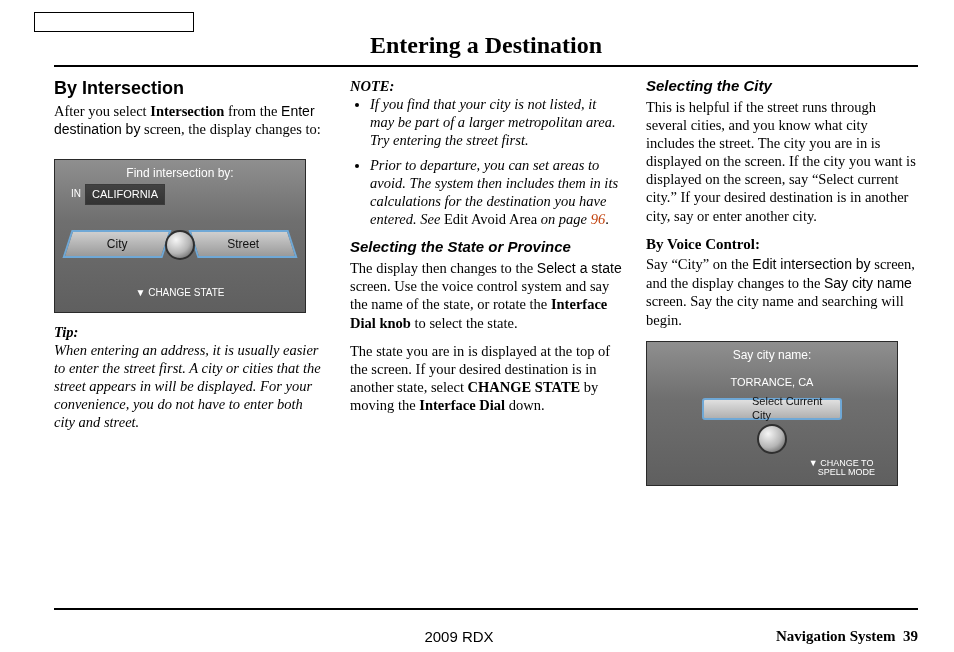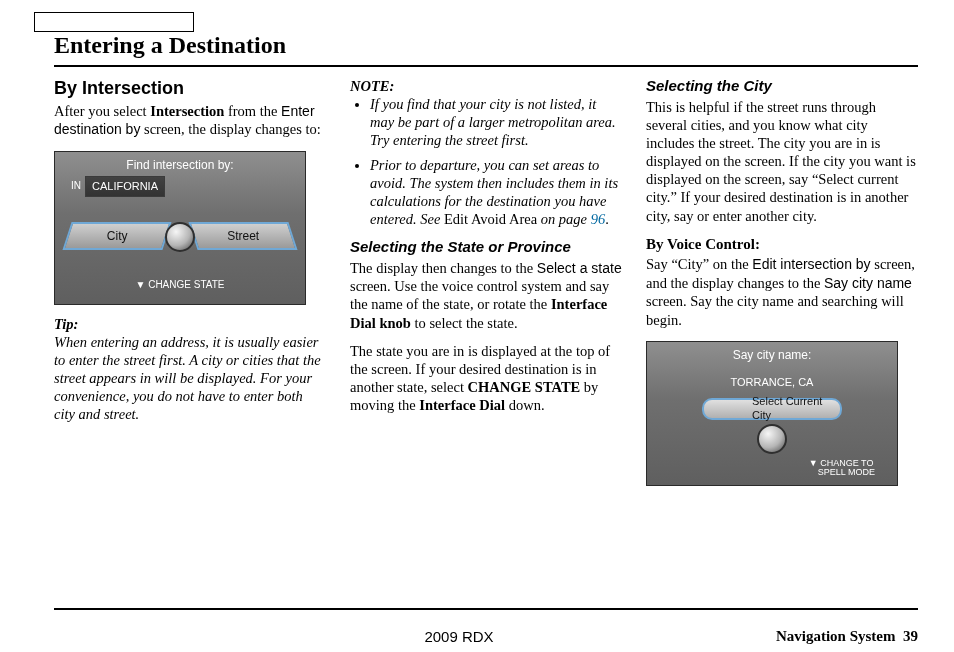--- a/index.html
+++ b/index.html
@@ -14,21 +14,21 @@
   }
   .top-box {
     position: absolute;
     top: 12px;
     left: 34px;
     width: 160px;
     height: 20px;
     border: 1px solid #000;
   }
   .page-header {
-    text-align: left;
+    text-align: center;
     font-weight: bold;
     font-size: 24px;
     padding-top: 16px;
     border-bottom: 2px solid #000;
     padding-bottom: 6px;
     margin-bottom: 10px;
   }
   .columns {
     display: flex;
     gap: 24px;
@@ -63,30 +63,30 @@
   .sans { font-family: Arial, Helvetica, sans-serif; font-size: 14px; }
   .ital { font-style: italic; }
   .bold { font-weight: bold; }
   .note-list {
     list-style: disc;
     padding-left: 20px;
     font-style: italic;
     margin-bottom: 10px;
   }
   .note-list li { margin-bottom: 6px; }
-  .page-link { color: #0369a1; font-style: italic; }
+  .page-link { color: #c2410c; font-style: italic; }
 
   
   .nav-screen {
     width: 252px;
     height: 154px;
     border: 1px solid #2a2a2a;
     background: linear-gradient(#8f8f8f, #6f6f6f 40%, #5f5f5f);
     position: relative;
-    margin: 12px 0 10px 0;
+    margin: 20px 0 10px 0;
     font-family: Arial, Helvetica, sans-serif;
     color: #fff;
   }
   .nav-title {
     position: absolute; top: 6px; left: 0; right: 0;
     text-align: center; font-size: 12px;
   }
   .state-row {
     position: absolute; top: 24px; left: 16px; display: flex; align-items: center;
     font-size: 10px;
@@ -146,21 +146,21 @@
     position: absolute; top: 34px; left: 50%; transform: translateX(-50%);
     font-size: 11px;
   }
   .btn-select-city {
     position: absolute; top: 56px; left: 50%; transform: translateX(-50%);
     width: 140px; height: 22px;
     background: linear-gradient(#e0e0e0,#b0b0b0);
     border: 2px solid #6fa8d6;
     color: #111; font-size: 11px;
     display: flex; align-items: center; justify-content: center;
-    border-radius: 10px;
+    border-radius: 3px;
     padding-left: 48px;
   }
   .dial2 {
     position: absolute; top: 82px; left: 50%; transform: translateX(-50%);
     width: 30px; height: 30px;
     border-radius: 50%;
     background: radial-gradient(circle at 35% 30%, #f6f6f6, #b5b5b5 55%, #555 95%);
     border: 2px solid #2f2f2f;
   }
   .spell-mode {

